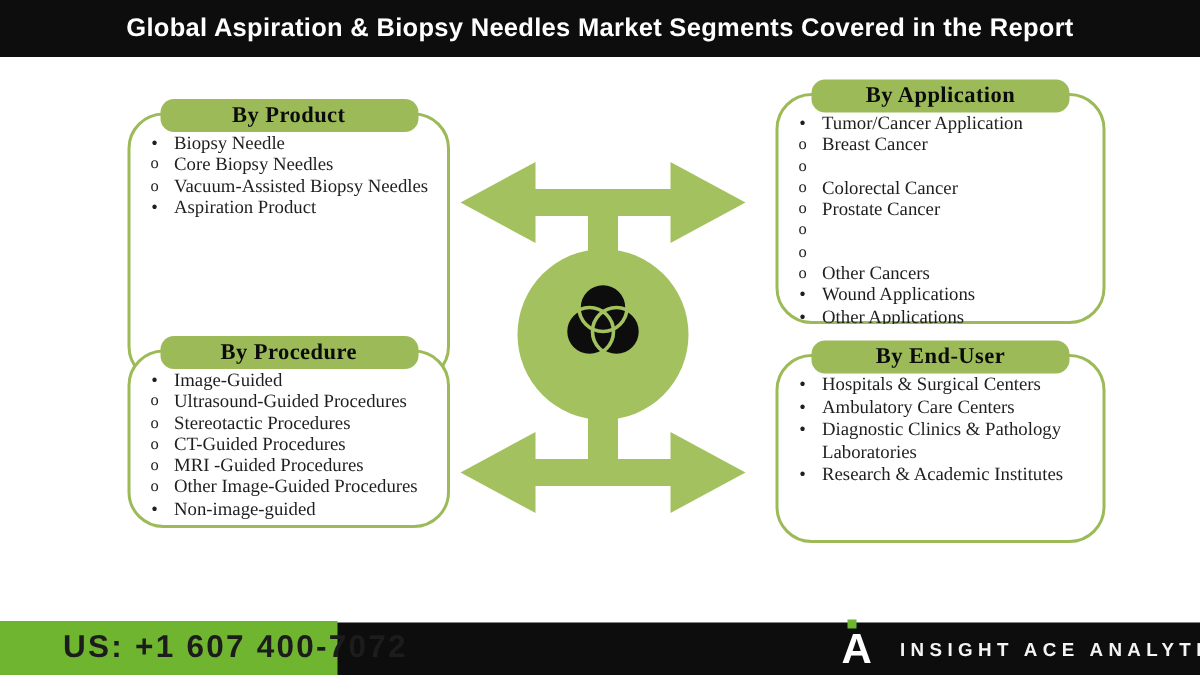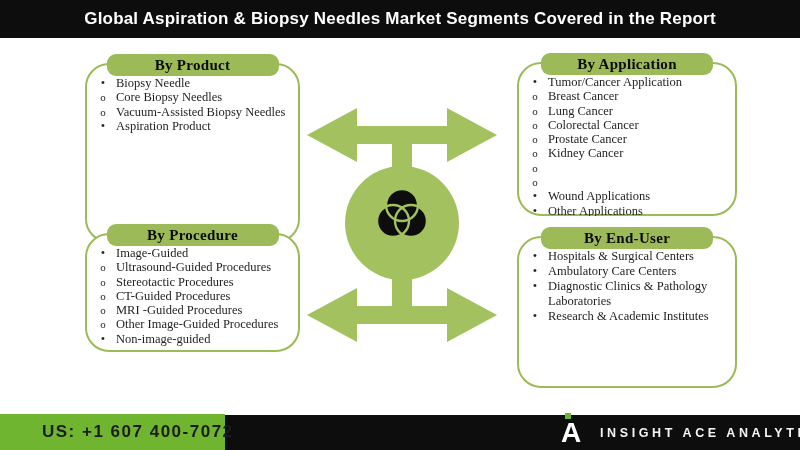--- a/index.html
+++ b/index.html
@@ -40,40 +40,40 @@
     position:absolute;left:0;right:0;top:9px;bottom:0;
     list-style:none;padding:13px 6px 0 5px;z-index:1;overflow:hidden;
   }
   .panel-list li{
     display:flex;align-items:flex-start;
     font-size:12.5px;line-height:14.3px;color:#1e1e1e;
   }
   .panel-list .blt{flex:0 0 26px;text-align:center;}
   .panel-list .blt.circle{font-size:11px;}
   .panel-list .txt{flex:1;padding-right:2px;}
-  #panel-product  {left:85px; top:54px; width:215px;height:189px;}
+  #panel-product  {left:85px; top:66px; width:215px;height:189px;}
   #panel-application{left:517px;top:53px; width:220px;height:163px;}
   #panel-procedure{left:85px; top:224px;width:215px;height:128px;}
-  #panel-enduser  {left:517px;top:227px;width:220px;height:161px;}
+  #panel-enduser  {left:517px;top:227px;width:220px;height:135px;}
   #panel-enduser .panel-list li{line-height:15px;}
   
   .center-graphic{position:absolute;left:300px;top:98px;width:200px;height:250px;}
   
   .footer-bar{
     position:absolute;left:0;top:415px;width:800px;height:35px;
     background:var(--bar-black);
   }
   .footer-green{
     position:absolute;left:0;top:414px;width:225px;height:36px;
     background:var(--footer-green);
     display:flex;align-items:center;
   }
   .footer-phone{
     padding-left:42px;color:#1c1c1c;font-family:"Liberation Sans",sans-serif;
-    font-weight:bold;font-size:17px;letter-spacing:1.5px;white-space:nowrap;
+    font-weight:bold;font-size:21px;letter-spacing:1.5px;white-space:nowrap;
   }
   .brand-logo{
     position:absolute;left:561px;top:417px;width:30px;height:30px;
   }
   .brand-logo .dot{
     position:absolute;left:4px;top:-4px;width:6px;height:6px;
     background:var(--footer-green);
   }
   .brand-logo .letter{
     position:absolute;left:0;top:2px;
@@ -126,39 +126,38 @@
         <li>
           <span class="blt disc">•</span>
           <span class="txt">Tumor/Cancer Application</span>
         </li>
         <li>
           <span class="blt circle">o</span>
           <span class="txt">Breast Cancer</span>
         </li>
         <li>
           <span class="blt circle">o</span>
-          <span class="txt">Lung Cancer</span>
         </li>
         <li>
           <span class="blt circle">o</span>
           <span class="txt">Colorectal Cancer</span>
         </li>
         <li>
           <span class="blt circle">o</span>
           <span class="txt">Prostate Cancer</span>
         </li>
         <li>
           <span class="blt circle">o</span>
-          <span class="txt">Kidney Cancer</span>
-        </li>
-        <li>
-          <span class="blt circle">o</span>
-        </li>
-        <li>
-          <span class="blt circle">o</span>
+        </li>
+        <li>
+          <span class="blt circle">o</span>
+        </li>
+        <li>
+          <span class="blt circle">o</span>
+          <span class="txt">Other Cancers</span>
         </li>
         <li>
           <span class="blt disc">•</span>
           <span class="txt">Wound Applications</span>
         </li>
         <li>
           <span class="blt disc">•</span>
           <span class="txt">Other Applications</span>
         </li>
       </ul>

